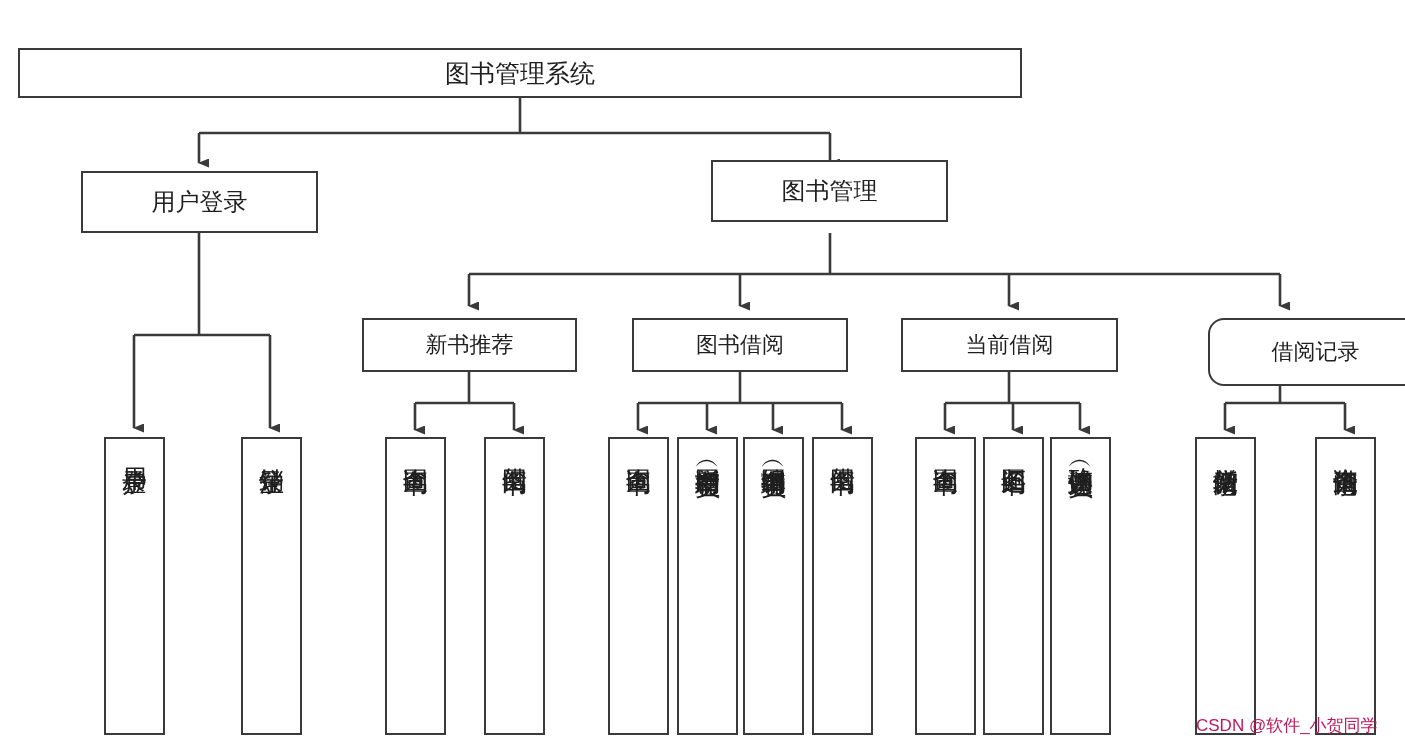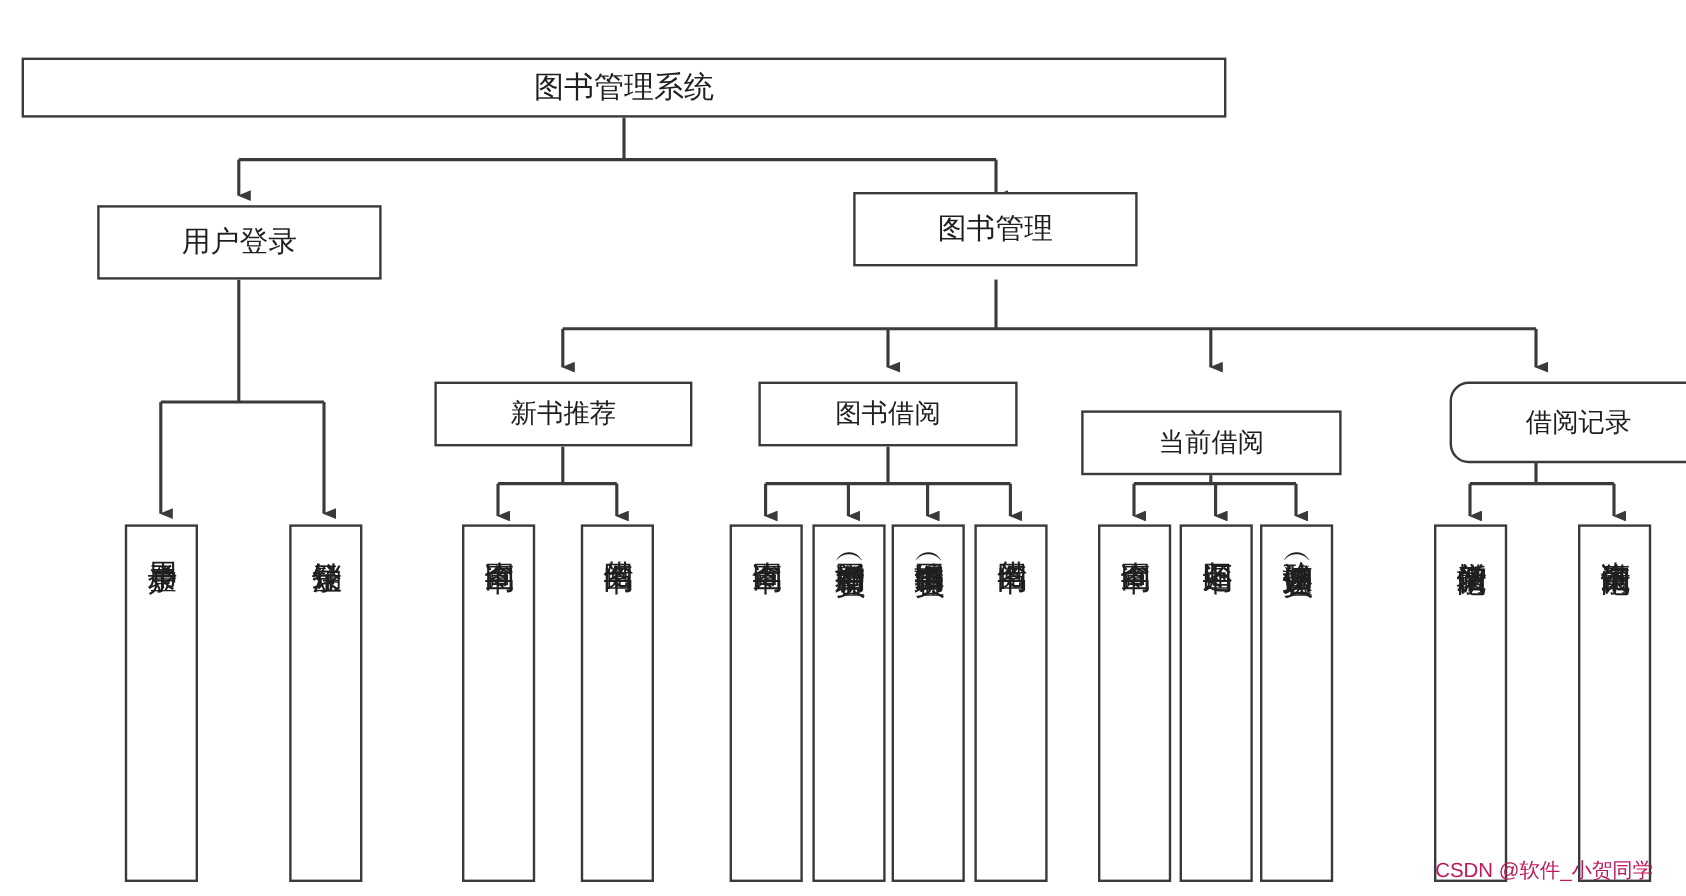--- a/index.html
+++ b/index.html
@@ -128,21 +128,21 @@
   <div class="node-box node-l2" style="left:711px; top:160px; width:237px; height:62px;">
     <span class="node-label">图书管理</span>
   </div>
 
   <div class="node-box node-l3" style="left:362px; top:318px; width:215px; height:54px;">
     <span class="node-label">新书推荐</span>
   </div>
   <div class="node-box node-l3" style="left:632px; top:318px; width:216px; height:54px;">
     <span class="node-label">图书借阅</span>
   </div>
-  <div class="node-box node-l3" style="left:901px; top:318px; width:217px; height:54px;margin-top:24px;">
+  <div class="node-box node-l3" style="left:901px; top:318px; width:217px; height:54px;">
     <span class="node-label">当前借阅</span>
   </div>
   <div class="node-box node-l3" style="left:1208px; top:318px; width:215px; height:68px;border-radius:16px;">
     <span class="node-label">借阅记录</span>
   </div>
 
   <div class="node-box node-leaf" style="left:104px; top:437px; width:61px; height:298px;">
     <span class="node-label">用户登录</span>
   </div>
   <div class="node-box node-leaf" style="left:241px; top:437px; width:61px; height:298px;">

